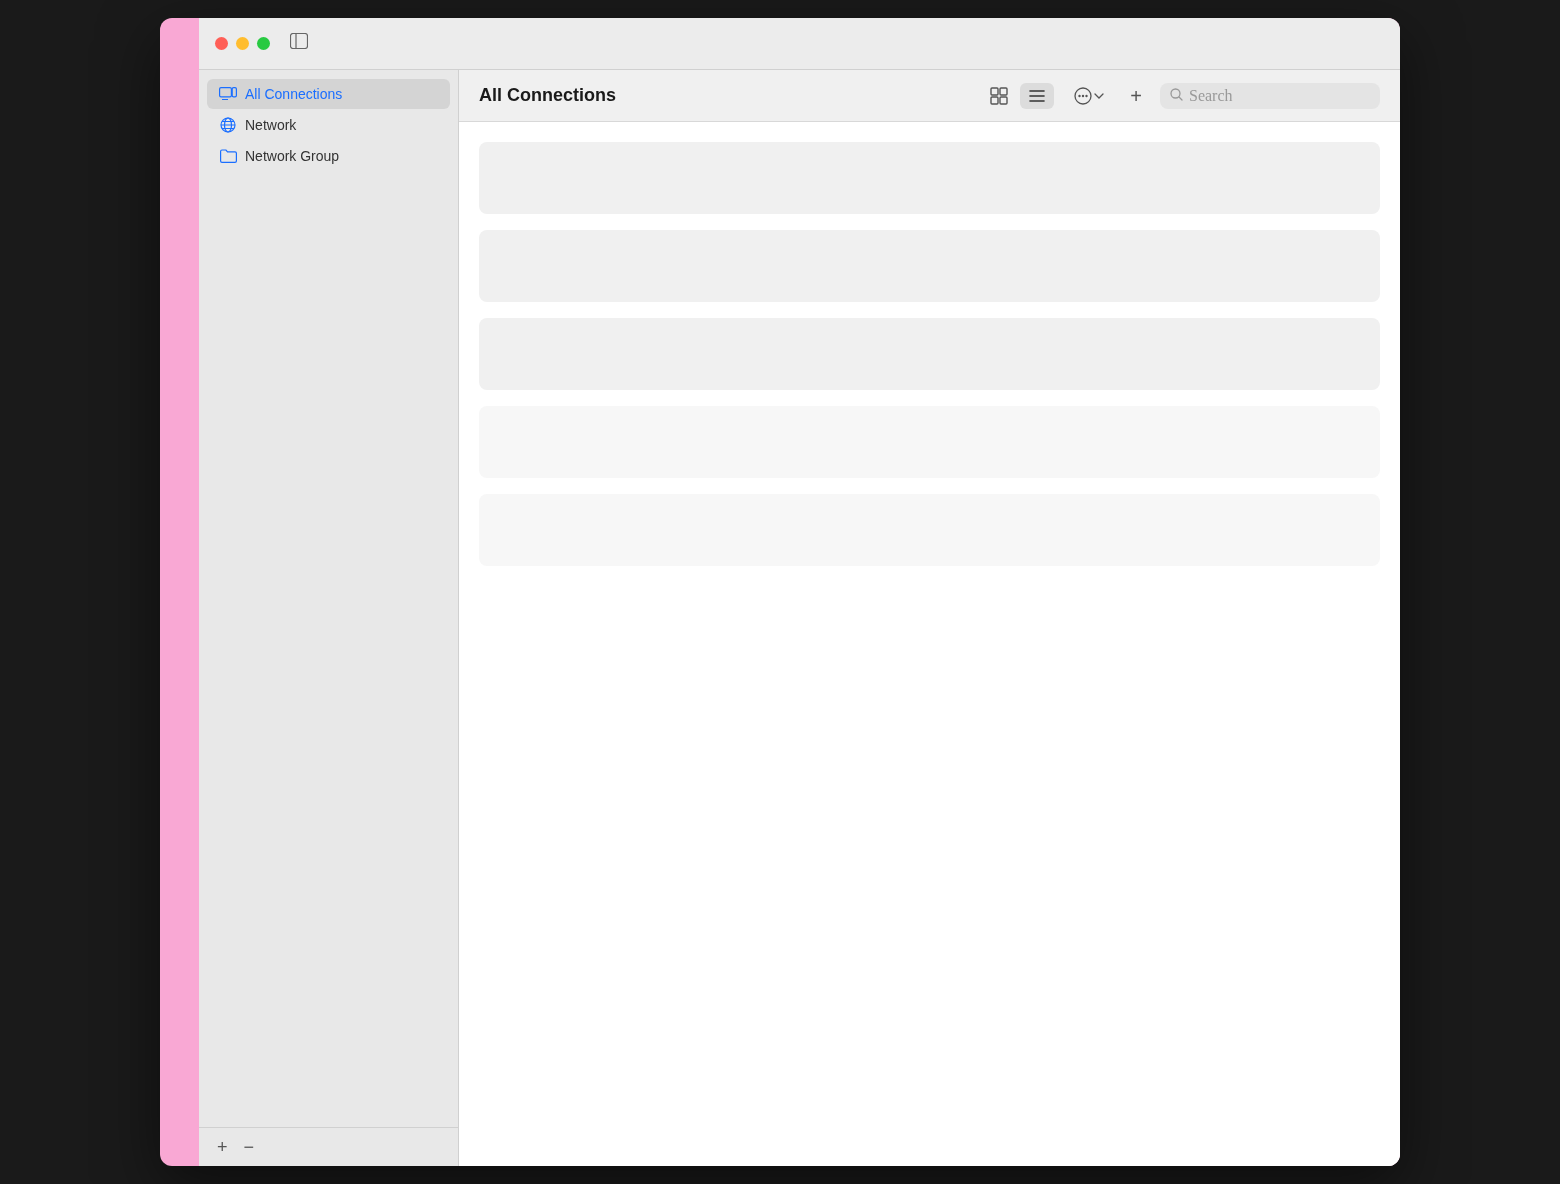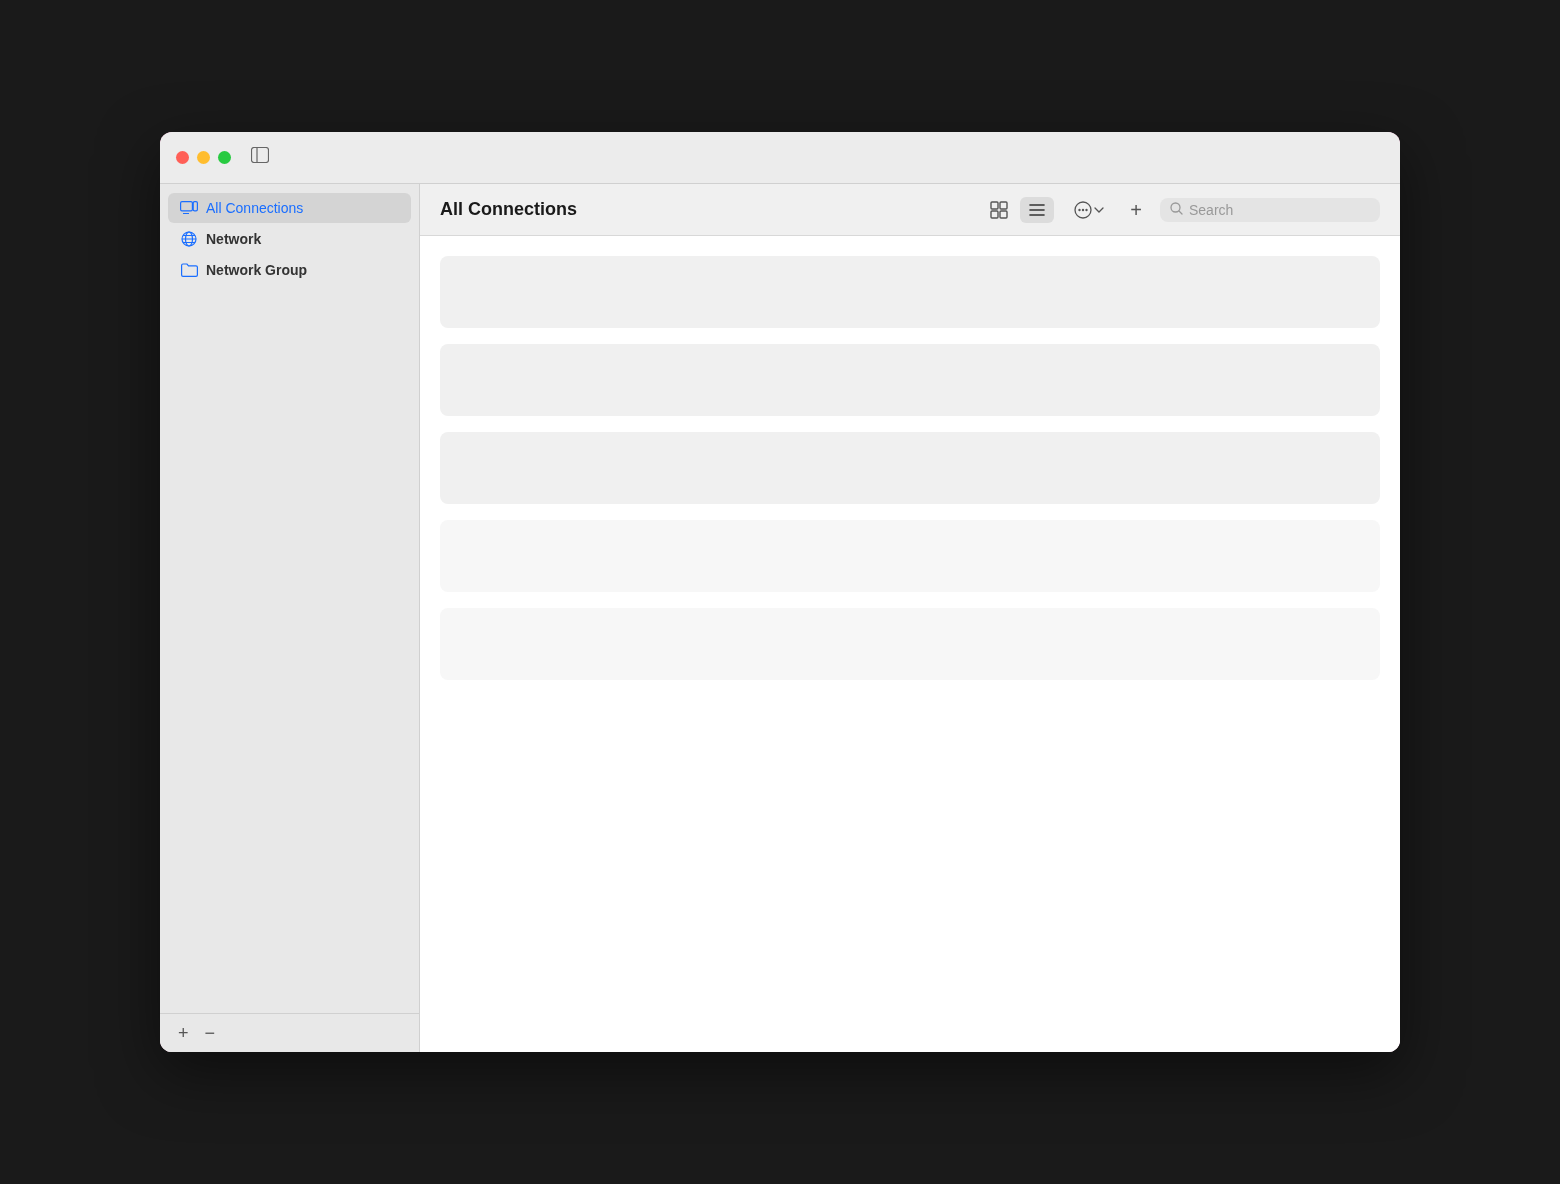--- a/index.html
+++ b/index.html
@@ -12,27 +12,28 @@
       background: #1a1a1a;
       display: flex;
       justify-content: center;
       align-items: center;
       min-height: 100vh;
       font-family: -apple-system, BlinkMacSystemFont, 'SF Pro Text', 'Helvetica Neue', sans-serif;
     }
 
     .window {
       width: 1240px;
-      height: 920px;
+      height: 1148px;
       background: #f9a8d4;
       border-radius: 12px;
       box-shadow: 0 20px 60px rgba(0,0,0,0.5);
       overflow: hidden;
       display: flex;
       flex-direction: column;
+      padding-left: 39px;
     }
 
     .title-bar {
       display: flex;
       align-items: center;
       padding: 12px 16px;
       background: #ececec;
       border-bottom: 1px solid #d0d0d0;
       min-height: 52px;
     }
@@ -89,21 +90,20 @@
     .sidebar-item {
       display: flex;
       align-items: center;
       gap: 8px;
       padding: 6px 12px;
       cursor: pointer;
       border-radius: 6px;
       margin: 1px 8px;
       font-size: 14px;
       color: #333;
-      font-weight: bold;
     }
 
     .sidebar-item.active {
       background: #d4d4d4;
       color: #1a6eff;
       font-weight: 500;
     }
 
     .sidebar-item .item-icon {
       width: 18px;
@@ -226,23 +226,24 @@
 
     .search-icon-wrap {
       color: #888;
       font-size: 13px;
     }
 
     .search-input {
       background: none;
       border: none;
       outline: none;
-      font-size: 14px;
+      font-size: 16px;
       color: #333;
       width: 100%;
+      font-family: Liberation Serif, serif;
     }
 
     .search-input::placeholder {
       color: #999;
     }
 
     .content-body {
       flex: 1;
       padding: 20px;
       display: flex;

